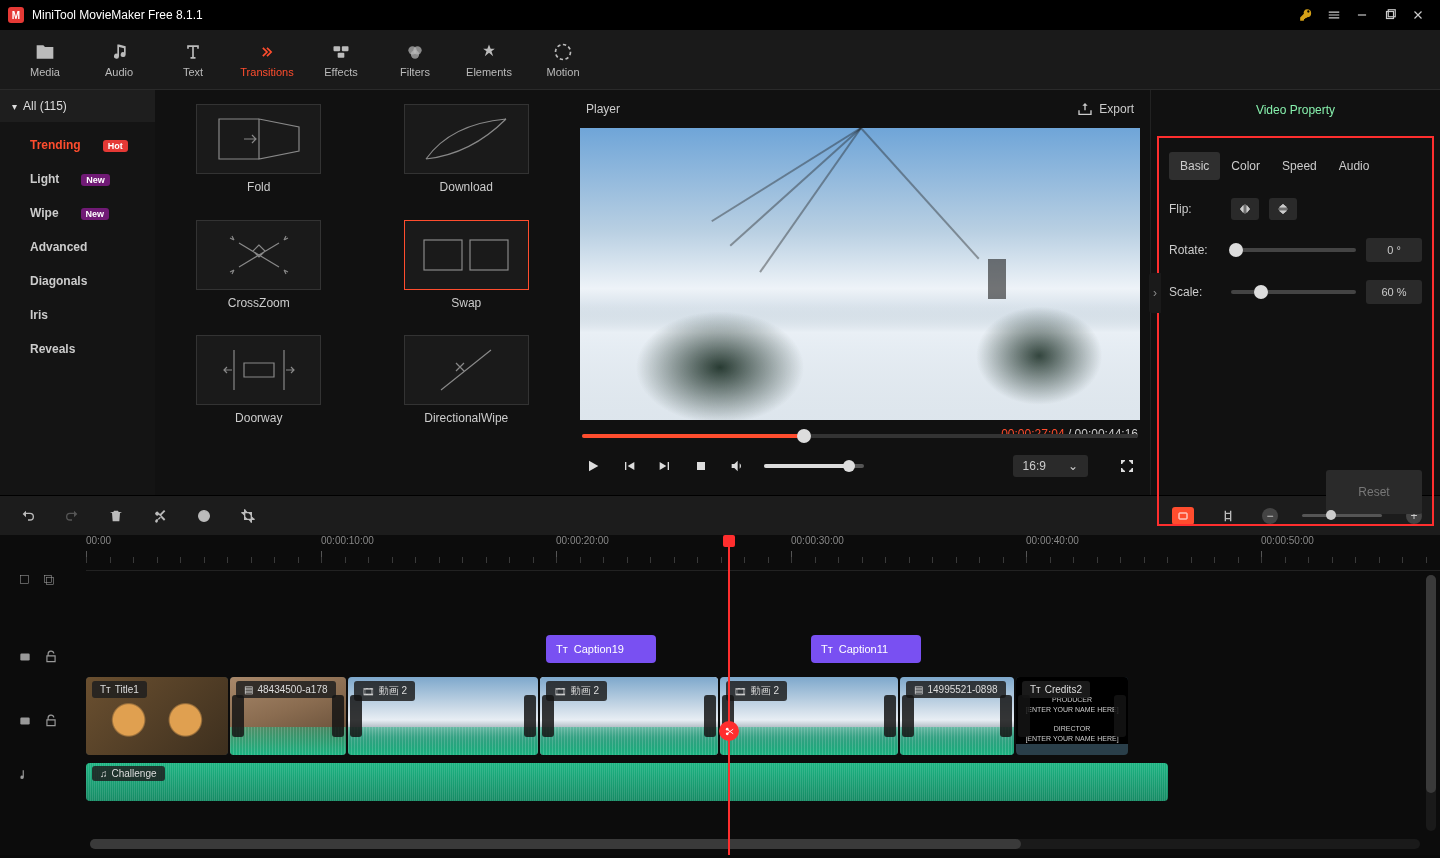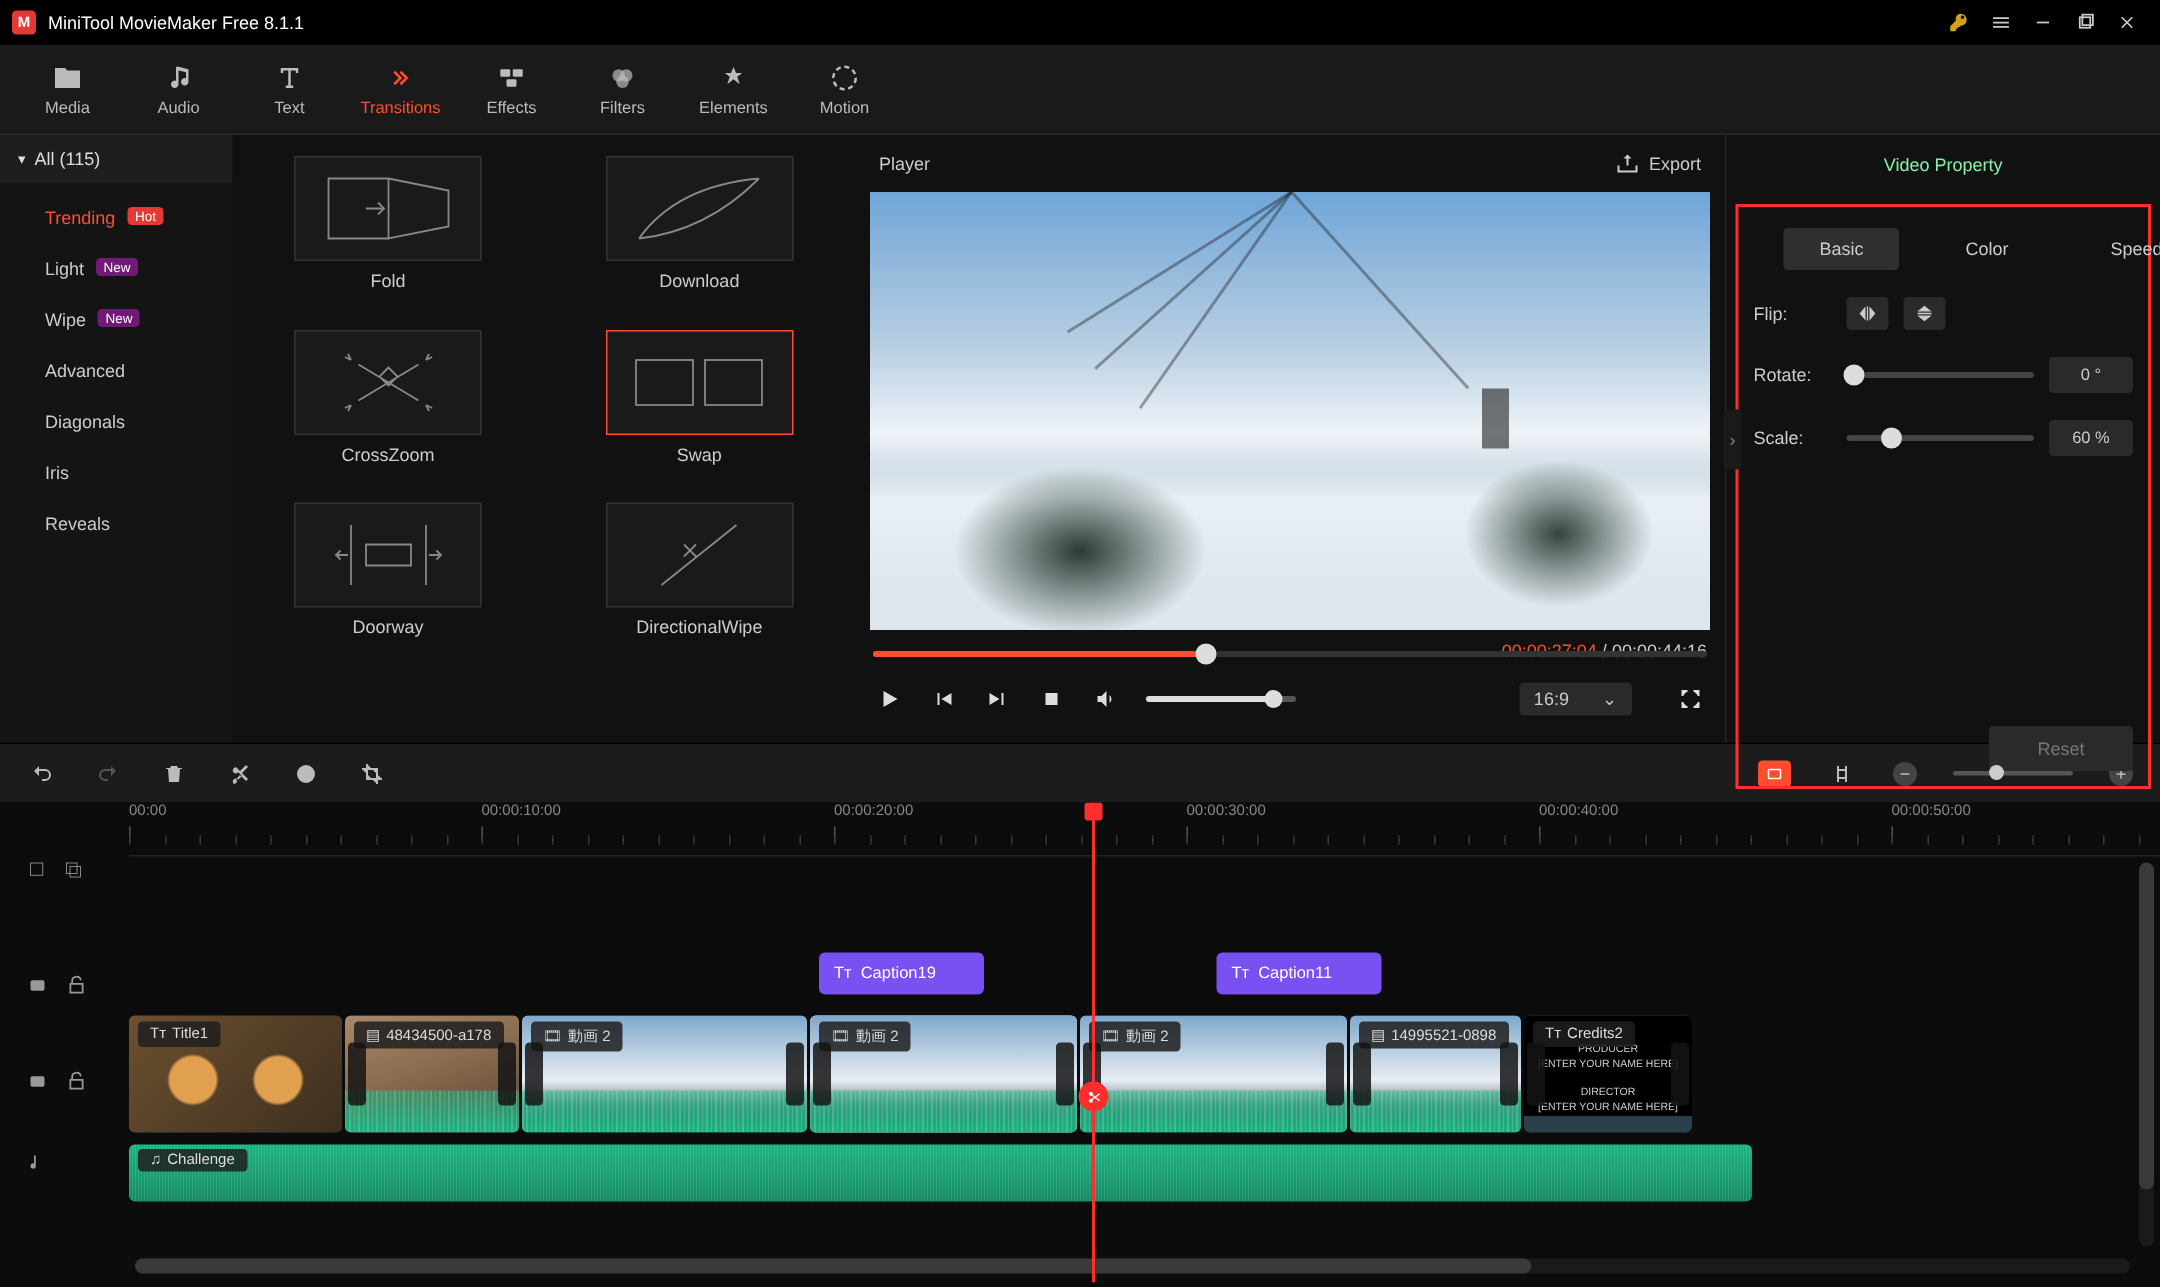--- a/index.html
+++ b/index.html
@@ -20,21 +20,21 @@
 .tool-tab svg { width: 20px; height: 20px; fill: currentColor; }
 .tool-tab-label { font-size: 11px; }
 
 
 .main-row { display: flex; height: 405px; }
 .left-panel { width: 570px; display: flex; background: #0f0f0f; }
 .category-sidebar { width: 155px; background: #141414; }
 .cat-header { height: 32px; display: flex; align-items: center; padding: 0 12px; background: #1e1e1e; color: #ddd; gap:6px;}
 .cat-header .chev { font-size:10px; }
 .cat-list { padding: 6px 0; }
-.cat-item { padding: 10px 20px 10px 30px; color: #ccc; cursor: pointer; display:flex; align-items:flex-start; gap:8px;}
+.cat-item { padding: 10px 20px 10px 30px; color: #ccc; cursor: pointer; display:flex; align-items:flex-end; gap:22px;font-weight:bold;}
 .cat-item.active { color: #ff4d2e; }
 .badge { font-size:9px; padding:1px 5px; border-radius:3px; color:#fff;}
 .badge.hot { background:#e53935; }
 .badge.new { background:#701a75; }
 
 .transitions-grid { flex: 1; background: #111; position:relative;}
 .grid-header { height: 32px; display: flex; align-items: center; padding: 0 12px; background: #1a1a1a; color:#999; gap:8px;}
 .grid-header .search { flex:1; display:flex; align-items:center; gap:6px;}
 .grid-header .search input { background:transparent; border:none; color:#999; outline:none; font-size:12px; width:140px;}
 .grid-body { padding: 14px 20px; display:grid; grid-template-columns: 1fr 1fr; gap: 10px 40px; overflow:hidden; height:365px;}
@@ -71,30 +71,30 @@
 .vol-slider .fill { position:absolute; left:0; top:0; height:100%; width:85%; background:#ddd; border-radius:2px;}
 .vol-slider .kn { position:absolute; left:85%; top:-4px; width:12px; height:12px; background:#ddd; border-radius:50%; margin-left:-6px;}
 .aspect-sel { margin-left:auto; background:#2a2a2a; padding:4px 10px; border-radius:3px; display:flex; align-items:center; gap:22px; cursor:pointer; color:#ccc;}
 .fullscreen-btn { margin-left:12px; }
 
 
 .prop-panel { width:290px; background:#111; border-left:1px solid #222;}
 .prop-header { height:40px; display:flex; align-items:center; padding:0 16px; color:#86efac;justify-content:center;}
 .prop-body { margin:6px; border:2px solid #ff2e2e; height:390px; padding:14px 10px; position:relative;}
 .prop-tabs { display:flex; gap:0; margin-bottom:18px;}
-.prop-tab { padding:7px 24px; color:#ccc; cursor:pointer; font-size:12px;margin-left:20px;}
+.prop-tab { padding:7px 11px; color:#ccc; cursor:pointer; font-size:12px;}
 .prop-tab.active { background:#2f2f2f; border-radius:3px;}
 .prop-row { display:flex; align-items:center; margin:18px 0; gap:10px;}
 .prop-label { width:52px; color:#ccc; font-size:12px;}
 .flip-btn { width:28px; height:22px; background:#2a2a2a; border-radius:3px; display:flex; align-items:center; justify-content:center; cursor:pointer;}
 .flip-btn svg { width:14px; height:14px; fill:#ccc;}
 .prop-slider { flex:1; height:4px; background:#444; border-radius:2px; position:relative;}
 .prop-slider .kn { position:absolute; top:-5px; width:14px; height:14px; background:#ddd; border-radius:50%; margin-left:-7px;}
 .prop-val { width:56px; height:24px; background:#2a2a2a; border-radius:3px; display:flex; align-items:center; justify-content:center; font-size:11px; color:#ccc;}
-.reset-btn { position:absolute; bottom:10px; right:10px; width:96px; height:30px; background:#2a2a2a; color:#777; display:flex; align-items:center; justify-content:center; border-radius:3px; cursor:pointer;}
+.reset-btn { position:absolute; bottom:10px; right:10px; width:96px; height:44px; background:#2a2a2a; color:#777; display:flex; align-items:center; justify-content:center; border-radius:3px; cursor:pointer;}
 .expand-handle { position:absolute; left:-2px; top:50%; transform:translateY(-50%); width:12px; height:40px; background:#1a1a1a; display:flex; align-items:center; justify-content:center; color:#888; cursor:pointer; z-index:5; border-radius:3px 0 0 3px;}
 
 
 .lower-toolbar { height:40px; background:#1c1c1c; display:flex; align-items:center; padding:0 18px; gap:24px; border-top:1px solid #000;}
 .lt-btn { width:20px; height:20px; color:#bbb; cursor:pointer; display:flex; align-items:center; justify-content:center;}
 .lt-btn.dim { color:#555;}
 .lt-btn svg { width:16px; height:16px; fill:currentColor;}
 .lt-spacer { flex:1;}
 .auto-btn { width:22px; height:18px; background:#ff4d2e; border-radius:3px; display:flex; align-items:center; justify-content:center;}
 .zoom-slider { width:80px; height:3px; background:#555; position:relative; border-radius:2px;}

